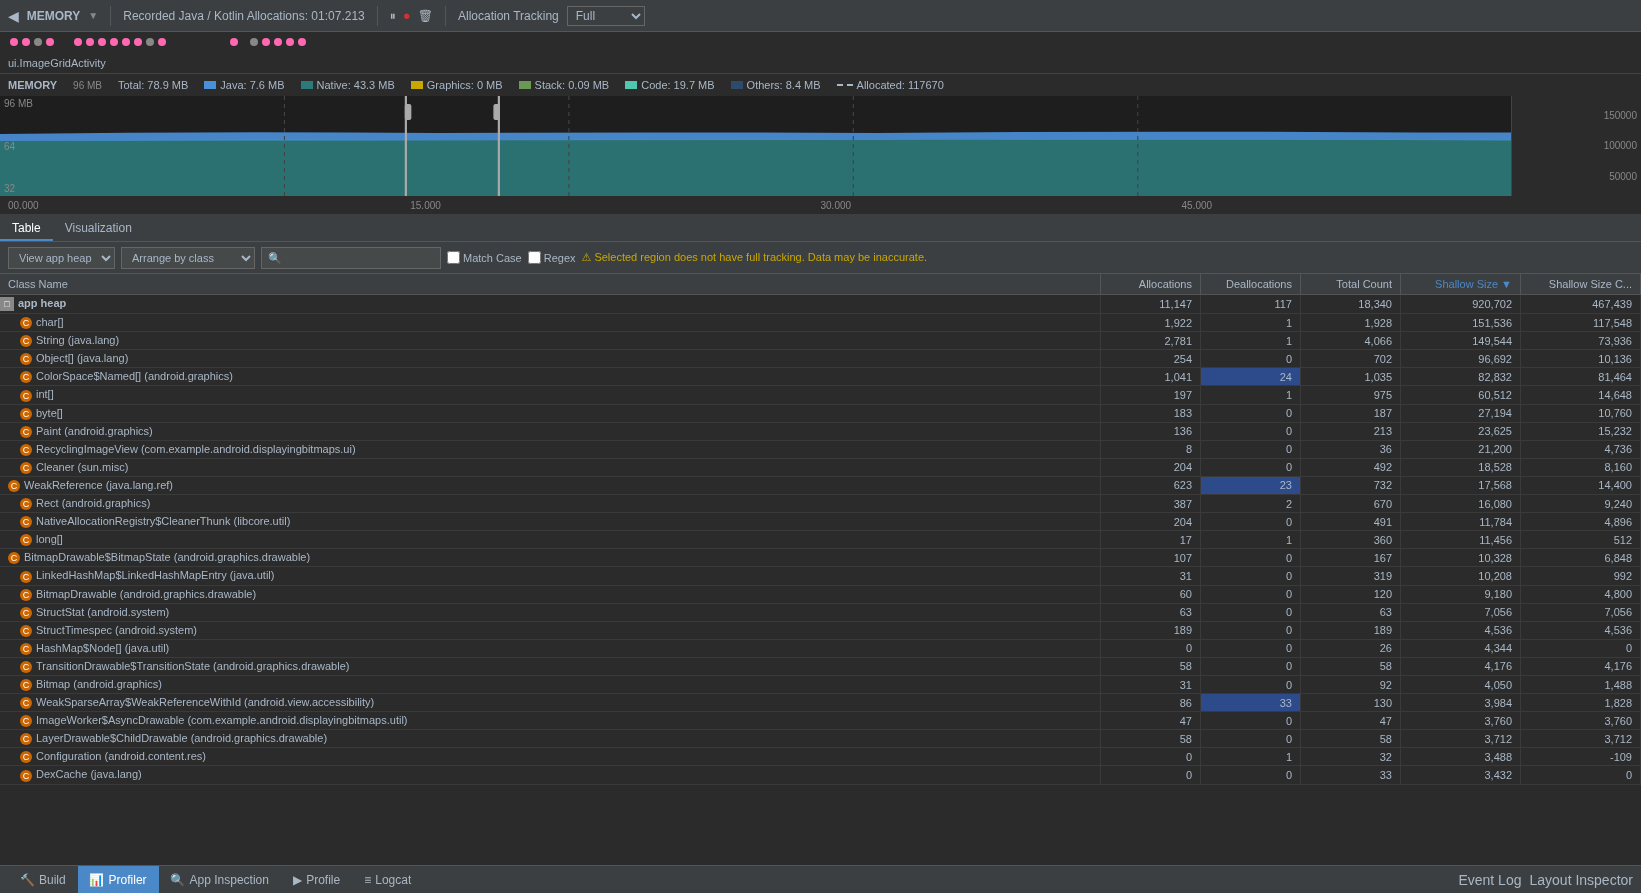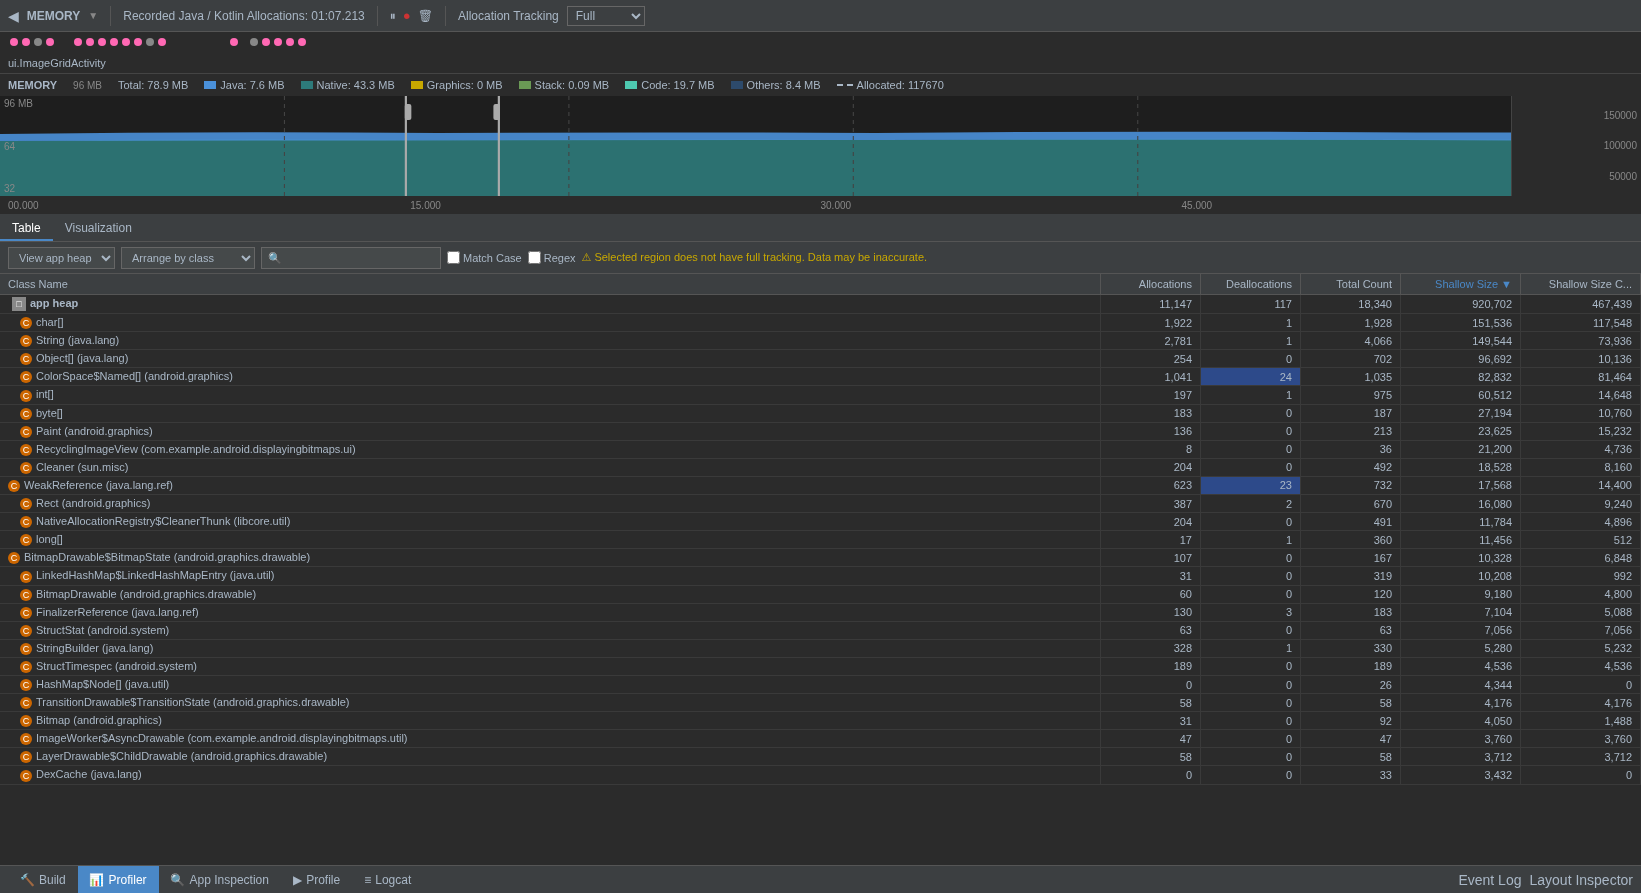--- a/index.html
+++ b/index.html
@@ -259,21 +259,21 @@
         <th class="col-class">Class Name</th>
         <th class="col-alloc">Allocations</th>
         <th class="col-dealloc">Deallocations</th>
         <th class="col-total">Total Count</th>
         <th class="col-shallow" style="color:#4a88c7;">Shallow Size ▼</th>
         <th class="col-shallowc">Shallow Size C...</th>
       </tr>
     </thead>
     <tbody id="table-body">
     <tr>
-          <td style="padding-left: 12px;"><span style="display: inline-block; width: 14px; height: 14px; background: rgb(136, 136, 136); margin-right: 4px; vertical-align: middle; font-size: 9px; color: rgb(255, 255, 255); text-align: center; line-height: 14px;">□</span><span style="font-weight: bold;">app heap</span></td>
+          <td style="padding-left: 0;"><span style="display: inline-block; width: 14px; height: 14px; background: rgb(136, 136, 136); margin-right: 4px; vertical-align: middle; font-size: 9px; color: rgb(255, 255, 255); text-align: center; line-height: 14px;">□</span><span style="font-weight: bold;">app heap</span></td>
           <td>11,147</td>
           <td>117</td>
           <td>18,340</td>
           <td>920,702</td>
           <td>467,439</td>
         </tr>
         <tr>
           <td style="padding-left: 20px;"><span class="row-icon icon-c" style="display: inline-block; width: 12px; height: 12px; border-radius: 50%; background: rgb(204, 102, 0); margin-right: 4px; vertical-align: middle; font-size: 9px; color: rgb(255, 255, 255); text-align: center; line-height: 12px;">C</span><span>char[]</span></td>
           <td>1,922</td>
           <td>1</td>
@@ -395,44 +395,28 @@
         </tr>
         <tr>
           <td style="padding-left: 20px;"><span class="row-icon icon-c" style="display: inline-block; width: 12px; height: 12px; border-radius: 50%; background: rgb(204, 102, 0); margin-right: 4px; vertical-align: middle; font-size: 9px; color: rgb(255, 255, 255); text-align: center; line-height: 12px;">C</span><span>BitmapDrawable (android.graphics.drawable)</span></td>
           <td>60</td>
           <td>0</td>
           <td>120</td>
           <td>9,180</td>
           <td>4,800</td>
         </tr>
         <tr>
-          <td style="padding-left: 20px;"><span class="row-icon icon-c" style="display: inline-block; width: 12px; height: 12px; border-radius: 50%; background: rgb(204, 102, 0); margin-right: 4px; vertical-align: middle; font-size: 9px; color: rgb(255, 255, 255); text-align: center; line-height: 12px;">C</span><span>FinalizerReference (java.lang.ref)</span></td>
-          <td>130</td>
-          <td>3</td>
-          <td>183</td>
-          <td>7,104</td>
-          <td>5,088</td>
-        </tr>
-        <tr>
           <td style="padding-left: 20px;"><span class="row-icon icon-c" style="display: inline-block; width: 12px; height: 12px; border-radius: 50%; background: rgb(204, 102, 0); margin-right: 4px; vertical-align: middle; font-size: 9px; color: rgb(255, 255, 255); text-align: center; line-height: 12px;">C</span><span>StructStat (android.system)</span></td>
           <td>63</td>
           <td>0</td>
           <td>63</td>
           <td>7,056</td>
           <td>7,056</td>
         </tr>
         <tr>
-          <td style="padding-left: 20px;"><span class="row-icon icon-c" style="display: inline-block; width: 12px; height: 12px; border-radius: 50%; background: rgb(204, 102, 0); margin-right: 4px; vertical-align: middle; font-size: 9px; color: rgb(255, 255, 255); text-align: center; line-height: 12px;">C</span><span>StringBuilder (java.lang)</span></td>
-          <td>328</td>
-          <td>1</td>
-          <td>330</td>
-          <td>5,280</td>
-          <td>5,232</td>
-        </tr>
-        <tr>
           <td style="padding-left: 20px;"><span class="row-icon icon-c" style="display: inline-block; width: 12px; height: 12px; border-radius: 50%; background: rgb(204, 102, 0); margin-right: 4px; vertical-align: middle; font-size: 9px; color: rgb(255, 255, 255); text-align: center; line-height: 12px;">C</span><span>StructTimespec (android.system)</span></td>
           <td>189</td>
           <td>0</td>
           <td>189</td>
           <td>4,536</td>
           <td>4,536</td>
         </tr>
         <tr>
           <td style="padding-left: 20px;"><span class="row-icon icon-c" style="display: inline-block; width: 12px; height: 12px; border-radius: 50%; background: rgb(204, 102, 0); margin-right: 4px; vertical-align: middle; font-size: 9px; color: rgb(255, 255, 255); text-align: center; line-height: 12px;">C</span><span>HashMap$Node[] (java.util)</span></td>
           <td>0</td>
@@ -451,34 +435,50 @@
         </tr>
         <tr>
           <td style="padding-left: 20px;"><span class="row-icon icon-c" style="display: inline-block; width: 12px; height: 12px; border-radius: 50%; background: rgb(204, 102, 0); margin-right: 4px; vertical-align: middle; font-size: 9px; color: rgb(255, 255, 255); text-align: center; line-height: 12px;">C</span><span>Bitmap (android.graphics)</span></td>
           <td>31</td>
           <td>0</td>
           <td>92</td>
           <td>4,050</td>
           <td>1,488</td>
         </tr>
         <tr>
+          <td style="padding-left: 20px;"><span class="row-icon icon-c" style="display: inline-block; width: 12px; height: 12px; border-radius: 50%; background: rgb(204, 102, 0); margin-right: 4px; vertical-align: middle; font-size: 9px; color: rgb(255, 255, 255); text-align: center; line-height: 12px;">C</span><span>WeakSparseArray$WeakReferenceWithId (android.view.accessibility)</span></td>
+          <td>86</td>
+          <td style="background: rgb(45, 74, 138);">33</td>
+          <td>130</td>
+          <td>3,984</td>
+          <td>1,828</td>
+        </tr>
+        <tr>
           <td style="padding-left: 20px;"><span class="row-icon icon-c" style="display: inline-block; width: 12px; height: 12px; border-radius: 50%; background: rgb(204, 102, 0); margin-right: 4px; vertical-align: middle; font-size: 9px; color: rgb(255, 255, 255); text-align: center; line-height: 12px;">C</span><span>ImageWorker$AsyncDrawable (com.example.android.displayingbitmaps.util)</span></td>
           <td>47</td>
           <td>0</td>
           <td>47</td>
           <td>3,760</td>
           <td>3,760</td>
         </tr>
         <tr>
           <td style="padding-left: 20px;"><span class="row-icon icon-c" style="display: inline-block; width: 12px; height: 12px; border-radius: 50%; background: rgb(204, 102, 0); margin-right: 4px; vertical-align: middle; font-size: 9px; color: rgb(255, 255, 255); text-align: center; line-height: 12px;">C</span><span>LayerDrawable$ChildDrawable (android.graphics.drawable)</span></td>
           <td>58</td>
           <td>0</td>
           <td>58</td>
           <td>3,712</td>
           <td>3,712</td>
+        </tr>
+        <tr>
+          <td style="padding-left: 20px;"><span class="row-icon icon-c" style="display: inline-block; width: 12px; height: 12px; border-radius: 50%; background: rgb(204, 102, 0); margin-right: 4px; vertical-align: middle; font-size: 9px; color: rgb(255, 255, 255); text-align: center; line-height: 12px;">C</span><span>Configuration (android.content.res)</span></td>
+          <td>0</td>
+          <td>1</td>
+          <td>32</td>
+          <td>3,488</td>
+          <td>-109</td>
         </tr>
         <tr>
           <td style="padding-left: 20px;"><span class="row-icon icon-c" style="display: inline-block; width: 12px; height: 12px; border-radius: 50%; background: rgb(204, 102, 0); margin-right: 4px; vertical-align: middle; font-size: 9px; color: rgb(255, 255, 255); text-align: center; line-height: 12px;">C</span><span>DexCache (java.lang)</span></td>
           <td>0</td>
           <td>0</td>
           <td>33</td>
           <td>3,432</td>
           <td>0</td>
         </tr>
       </tbody>

